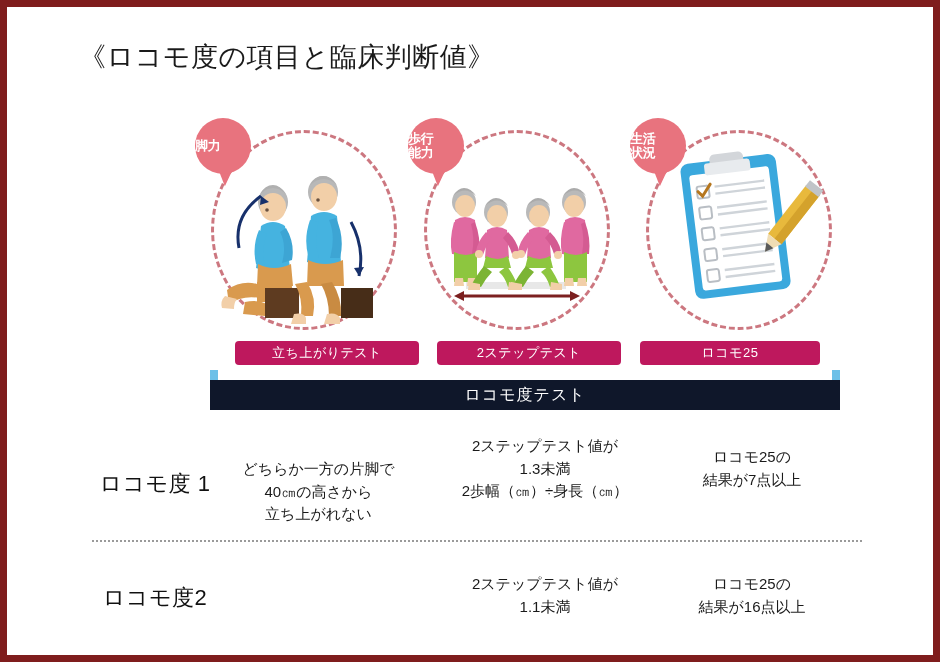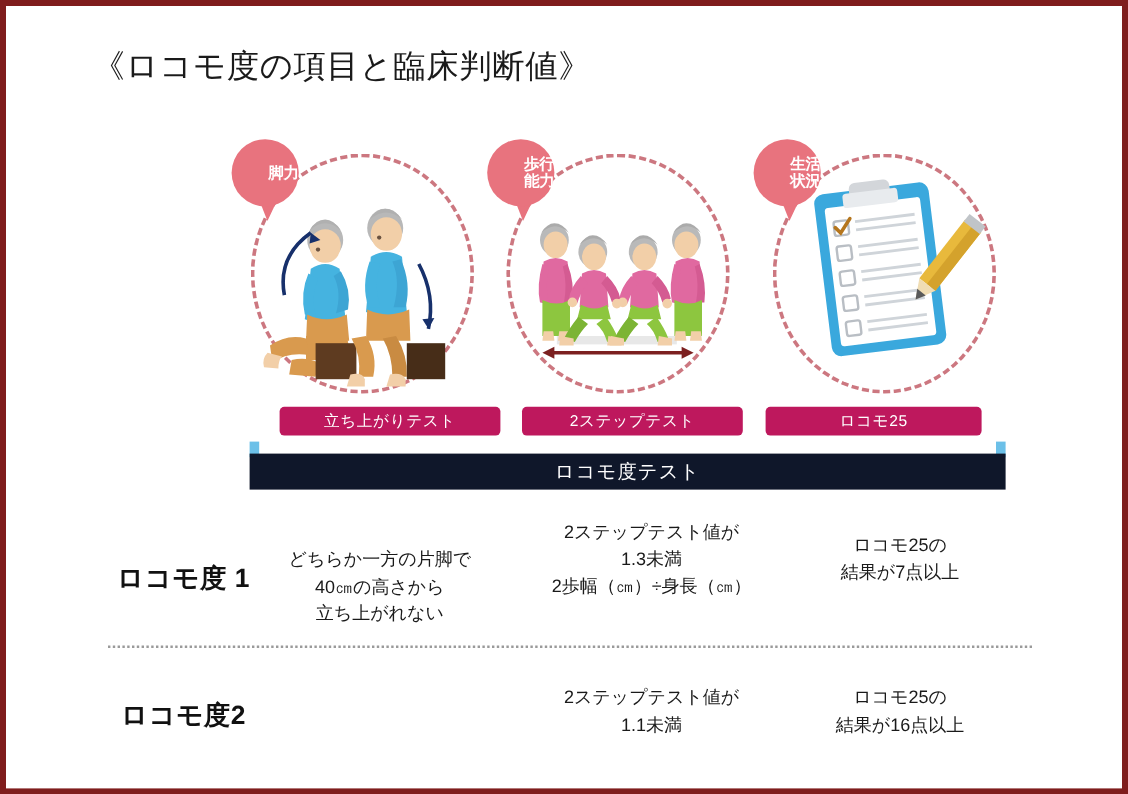--- a/index.html
+++ b/index.html
@@ -5,21 +5,21 @@
   * { margin:0; padding:0; box-sizing:border-box; }
   html,body { width:940px; height:662px; }
   body {
     font-family:"Liberation Sans","DejaVu Sans",sans-serif;
     background:#ffffff;
     overflow:hidden;
   }
   #frame {
     position:relative;
     width:940px; height:662px;
-    border:5px solid #7f1d1d;
+    border:7px solid #7f1d1d;
     background:#ffffff;
   }
 
   
   #title {
     position:absolute;
     left:72px; top:32px;
     font-size:27px;
     font-weight:500;
     color:#1a1a1a;
@@ -52,21 +52,21 @@
   }
 
   .badge {
     position:absolute;
     left:-2px; top:-4px;
     width:56px; height:56px;
     background:#e8737e;
     border-radius:50%;
     display:flex;
     align-items:center;
-    justify-content:flex-end;
+    justify-content:flex-start;
     z-index:5;
   }
   .badge-tail {
     position:absolute;
     left:20px; top:48px;
     width:0; height:0;
     border-left:9px solid transparent;
     border-right:5px solid transparent;
     border-top:16px solid #e8737e;
     transform:rotate(8deg);
@@ -123,21 +123,21 @@
     letter-spacing:1px;
   }
 
   
   .row-label {
     position:absolute;
     left:78px;
     width:140px;
     text-align:center;
     font-size:22px;
-    font-weight:bold;
+    font-weight:normal;
     color:#111111;
     letter-spacing:0.5px;
   }
   .cell {
     position:absolute;
     text-align:center;
     font-size:15px;
     line-height:1.5;
     color:#1a1a1a;
     white-space:pre-line;

